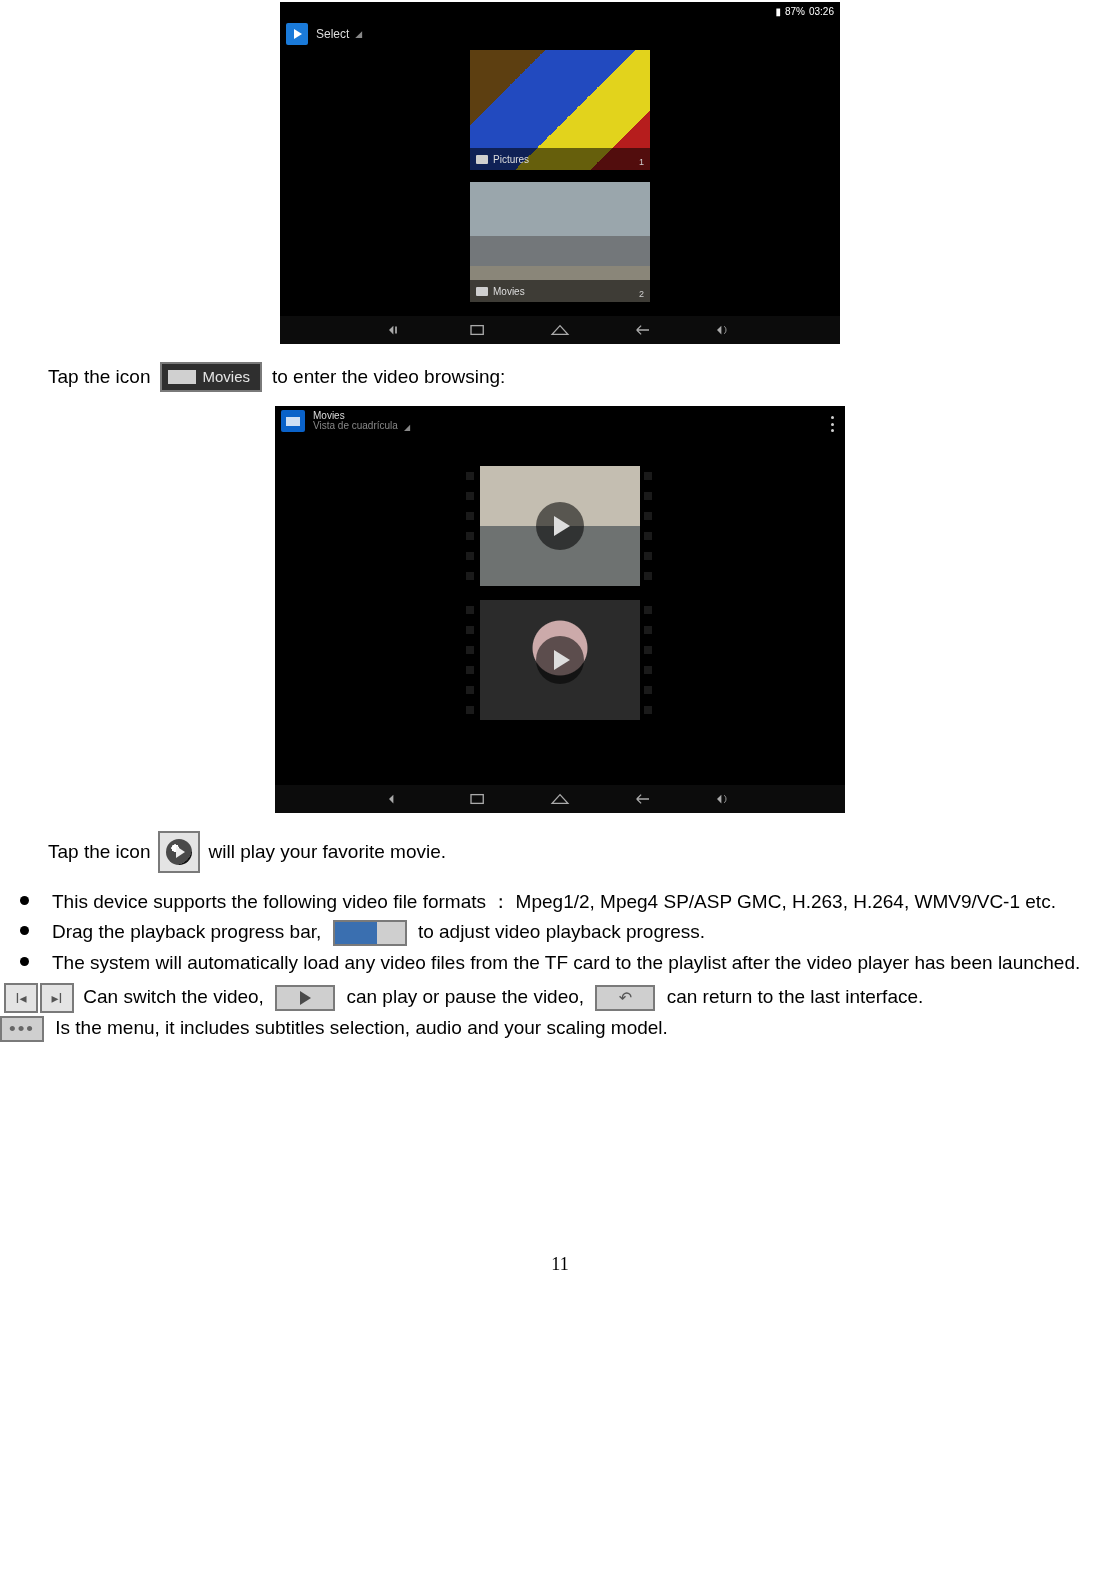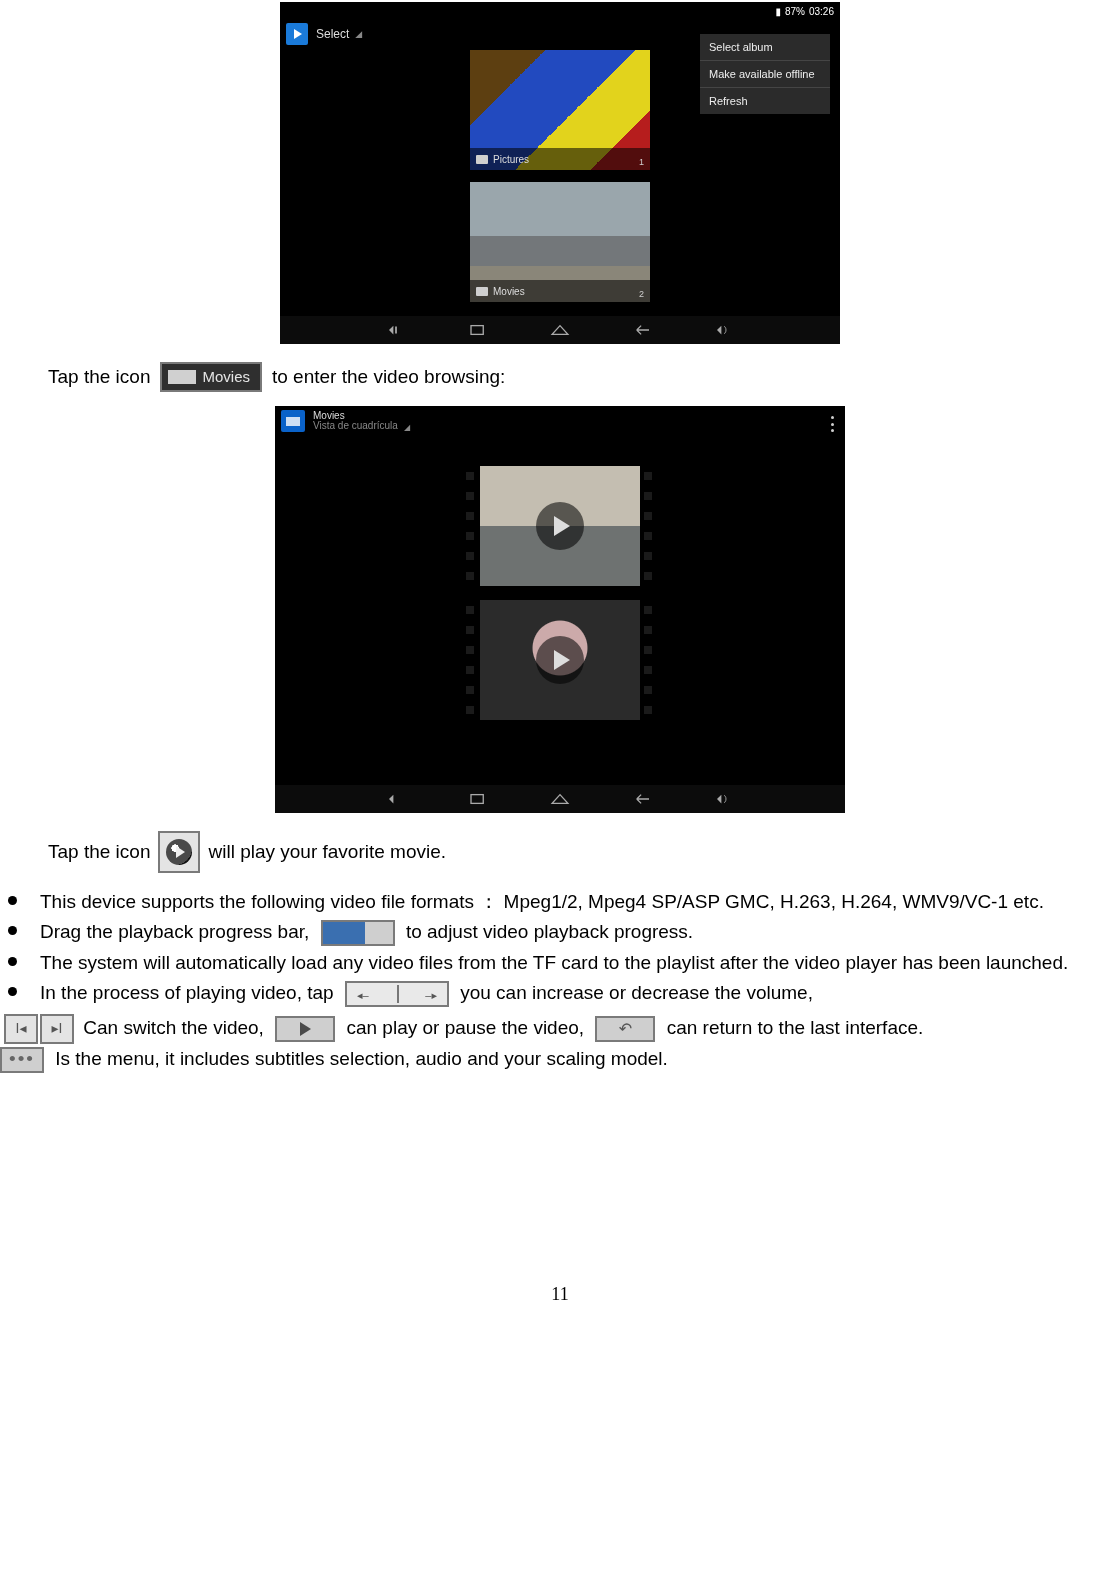--- a/index.html
+++ b/index.html
@@ -137,21 +137,21 @@
     background:radial-gradient(circle at 35% 35%,#fff 0 15%,#4a4a4a 16% 70%,#111 71% 100%);
     position:relative;
   }
   .play-round .circ::after{
     content:"";position:absolute;left:10px;top:7px;
     border-left:9px solid #efefef;border-top:6px solid transparent;
     border-bottom:6px solid transparent;
   }
   
   ul.bul{list-style:none;padding:0;margin:8px 0 0 0;font-size:19px;line-height:1.6;}
-  ul.bul > li{position:relative;padding-left:40px;margin-left:0;text-align:justify;}
+  ul.bul > li{position:relative;padding-left:40px;margin-left:12px;text-align:justify;}
   ul.bul > li::before{
     content:"";position:absolute;left:8px;top:9px;width:9px;height:9px;
     background:#000;border-radius:50%;
   }
   .inline-icon{
     display:inline-block;vertical-align:middle;border:2px solid #7a7a7a;
     background:#cfcfcf;height:22px;margin:0 6px;
   }
   .w70{width:70px;} .w100{width:100px;} .w56{width:56px;} .w40{width:40px;}
   .progress-icon{
@@ -201,25 +201,20 @@
       <span>▮</span>
       <span>87%</span>
       <span>03:26</span>
     </div>
     <div class="appbar">
       <span class="play-app-icon"></span>
       <span>Select</span>
       <span style="margin-left:6px;color:#888;font-size:9px">◢</span>
     </div>
 
-    <div class="dropdown">
-      <div>Select album</div>
-      <div>Make available offline</div>
-      <div>Refresh</div>
-    </div>
 
     <div class="center-col">
       <div class="album butterfly">
         <div class="album-label">
           <span class="folder-mini"></span>
           <span>Pictures</span>
           <span class="album-count">1</span>
         </div>
       </div>
       <div class="album racetrack">
@@ -376,27 +371,20 @@
     <li>
       <span>Drag the playback progress bar,</span>
       <span class="inline-icon progress-icon w70"></span>
       <span>to adjust video playback progress.</span>
     </li>
 
     <li>
       <span style="display:block;margin-left:-40px;text-indent:40px">The system will automatically load any video files from the TF card to the playlist after the video player has been launched.</span>
     </li>
 
-    <li>
-      <span>In the process of playing video, tap</span>
-      <span class="inline-icon vol-icon w100">
-        <span class="bar"></span>
-      </span>
-      <span>you can increase or decrease the volume,</span>
-    </li>
   </ul>
 
   <div class="last-block">
     <span class="skip-pair">
       <span>I◂</span>
       <span>▸I</span>
     </span>
     <span>Can switch the video,</span>
     <span class="inline-icon center-play w56"></span>
     <span>can play or pause the video,</span>

